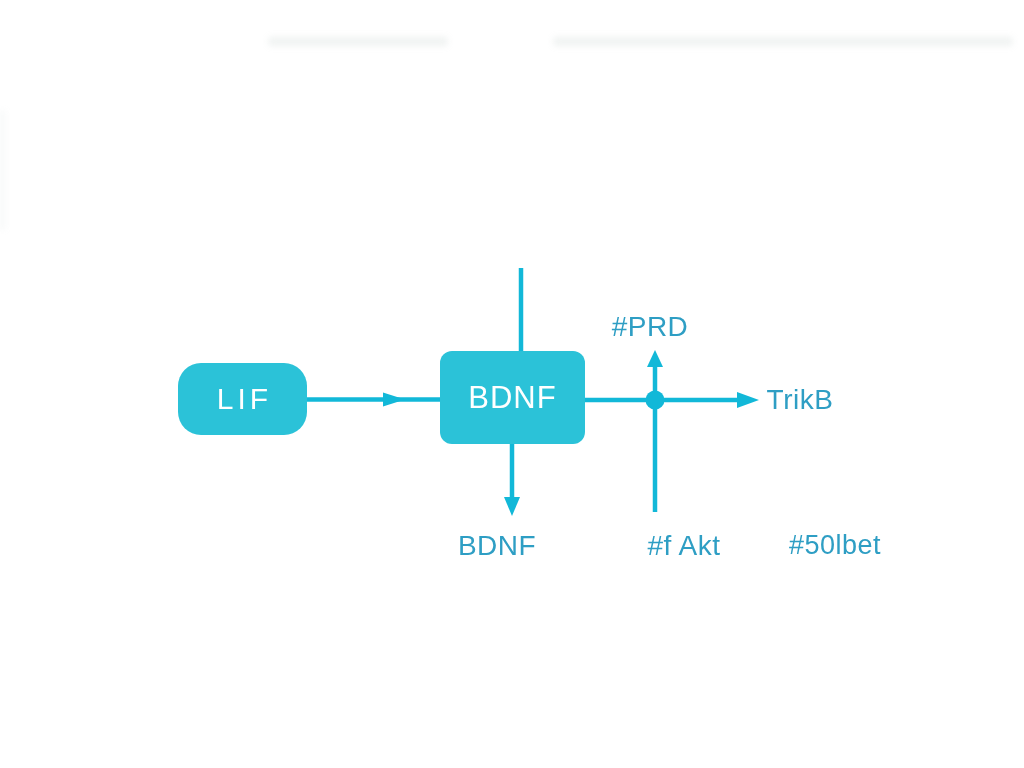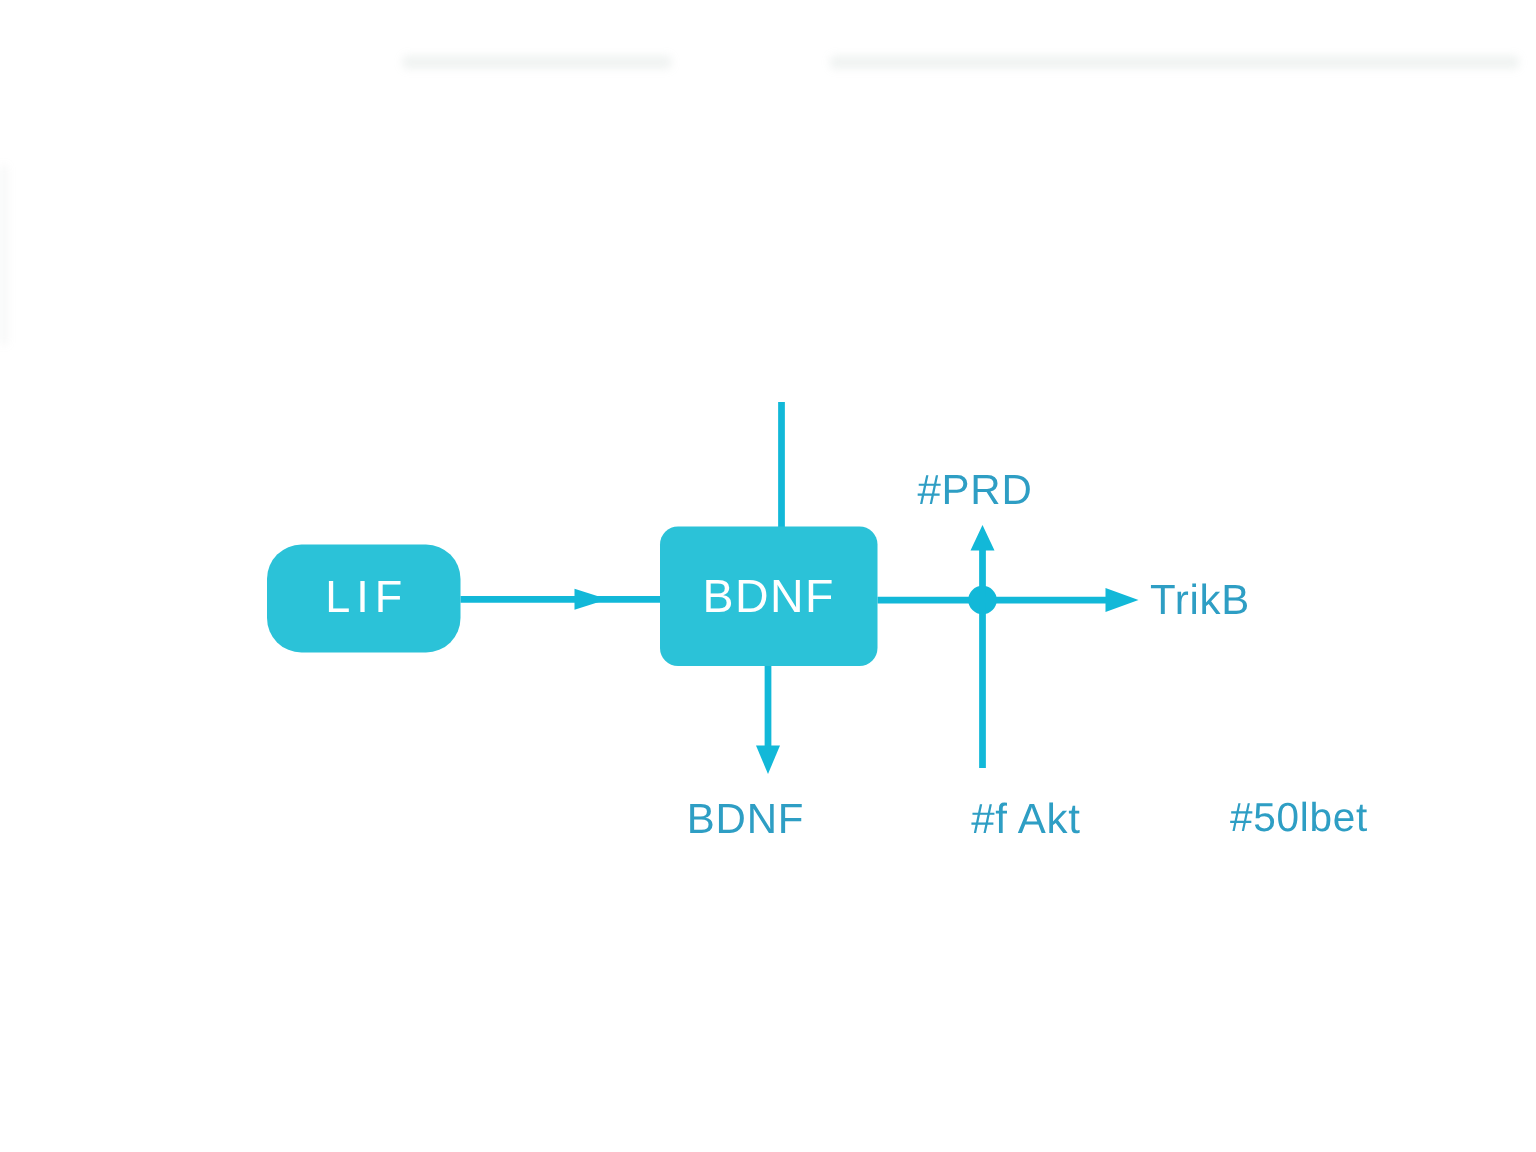--- a/index.html
+++ b/index.html
@@ -81,21 +81,21 @@
     color:var(--label-color);
     font-size:28px;
     letter-spacing:0.5px;
     white-space:nowrap;
     transform:translateX(-50%);
   }
   .anno-prd{left:650px;top:311px;}
   .anno-trikb{left:800px;top:384px;}
   .anno-pdnb{left:497px;top:530px;}
   .anno-fakt{left:660px;top:530px;margin-left:24px;}
-  .anno-50lbet{left:866px;top:530px;font-size:27px;}
+  .anno-50lbet{left:835px;top:530px;font-size:27px;}
 </style>
 </head>
 <body>
 
 <div class="canvas">
 
   <div class="ghost ghost-a"></div>
   <div class="ghost ghost-b"></div>
   <div class="ghost ghost-c"></div>
 

